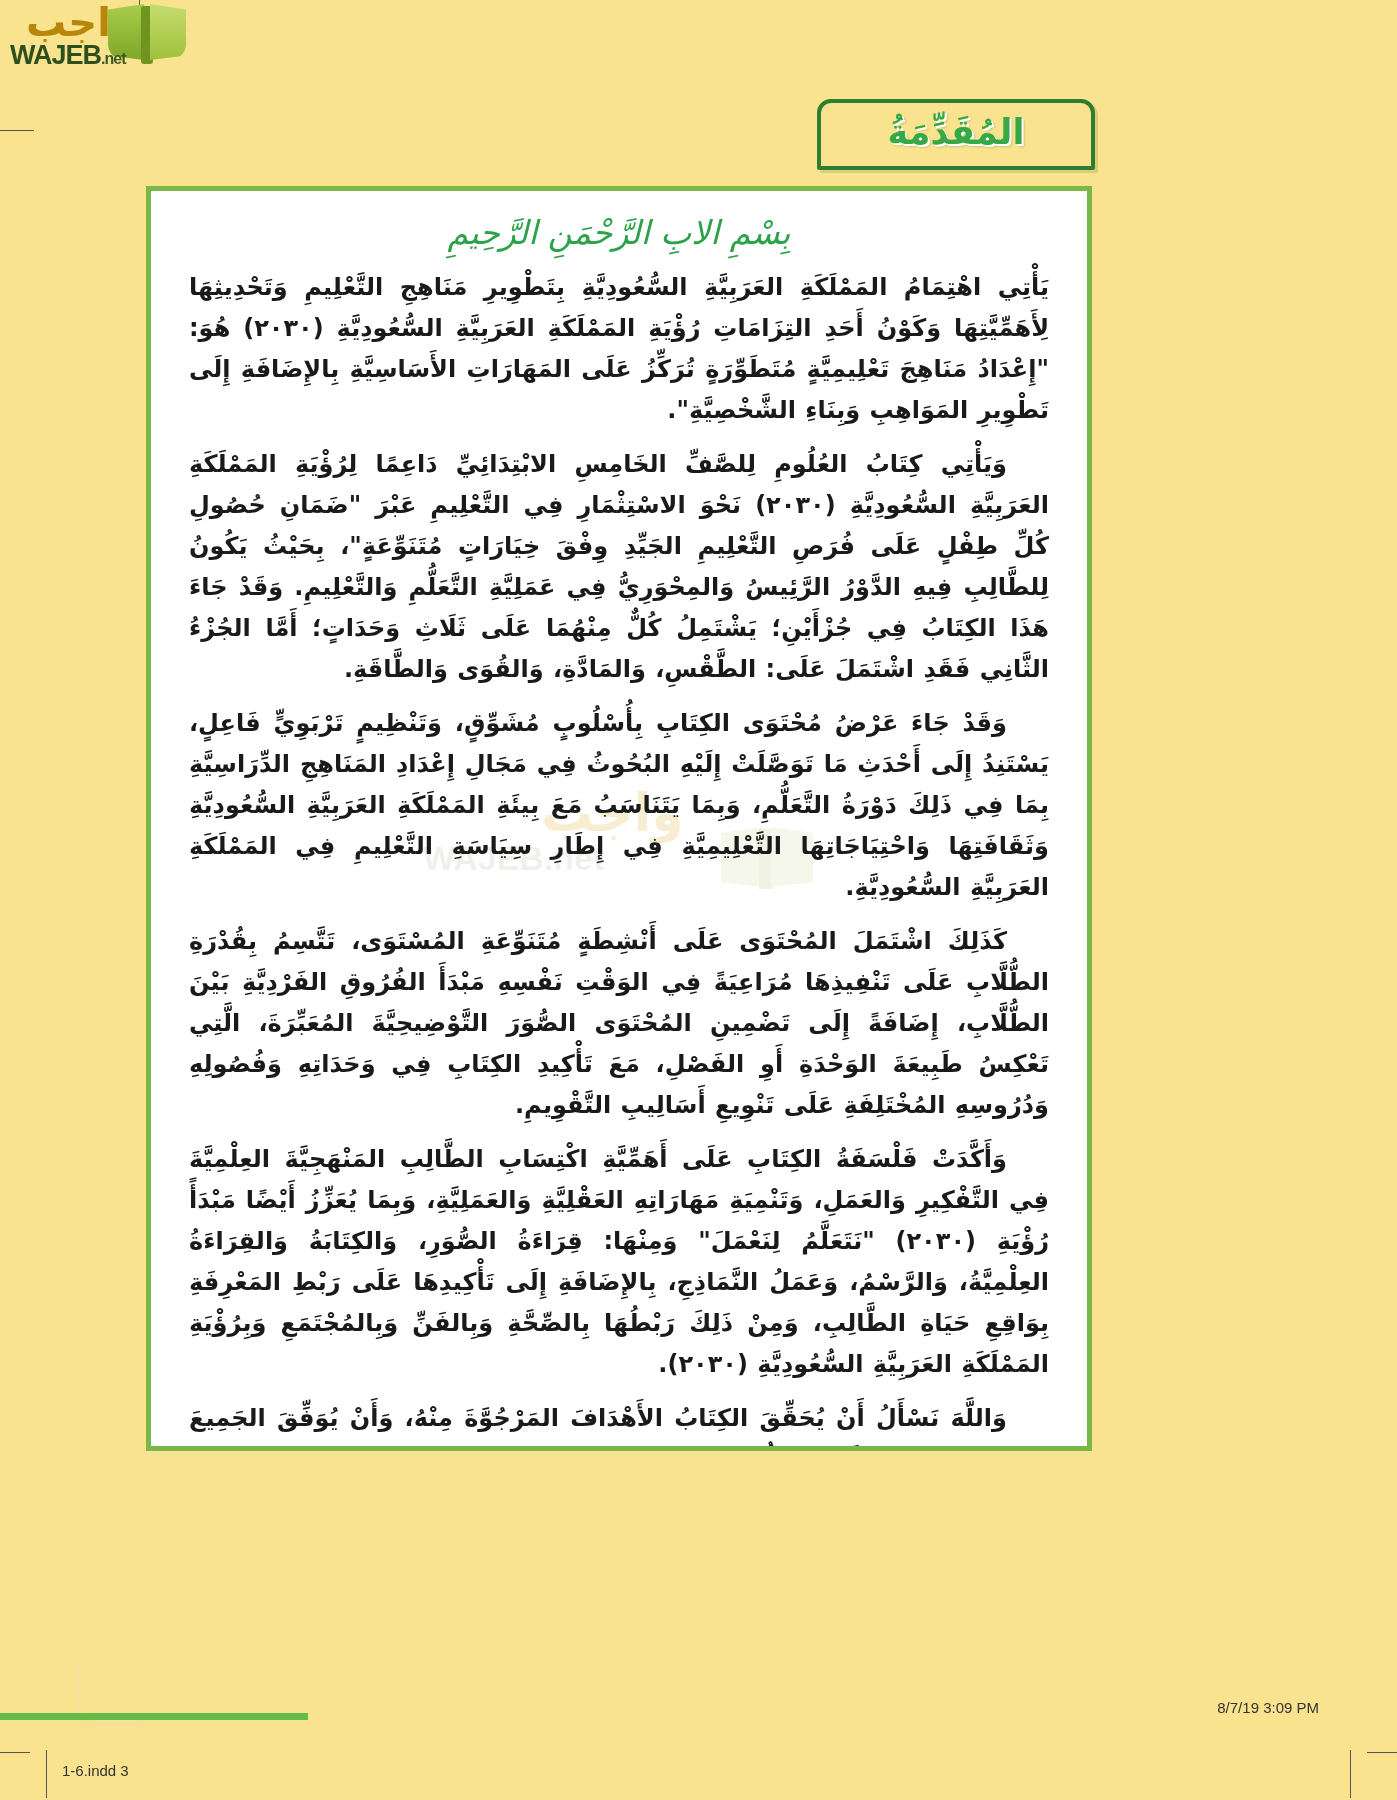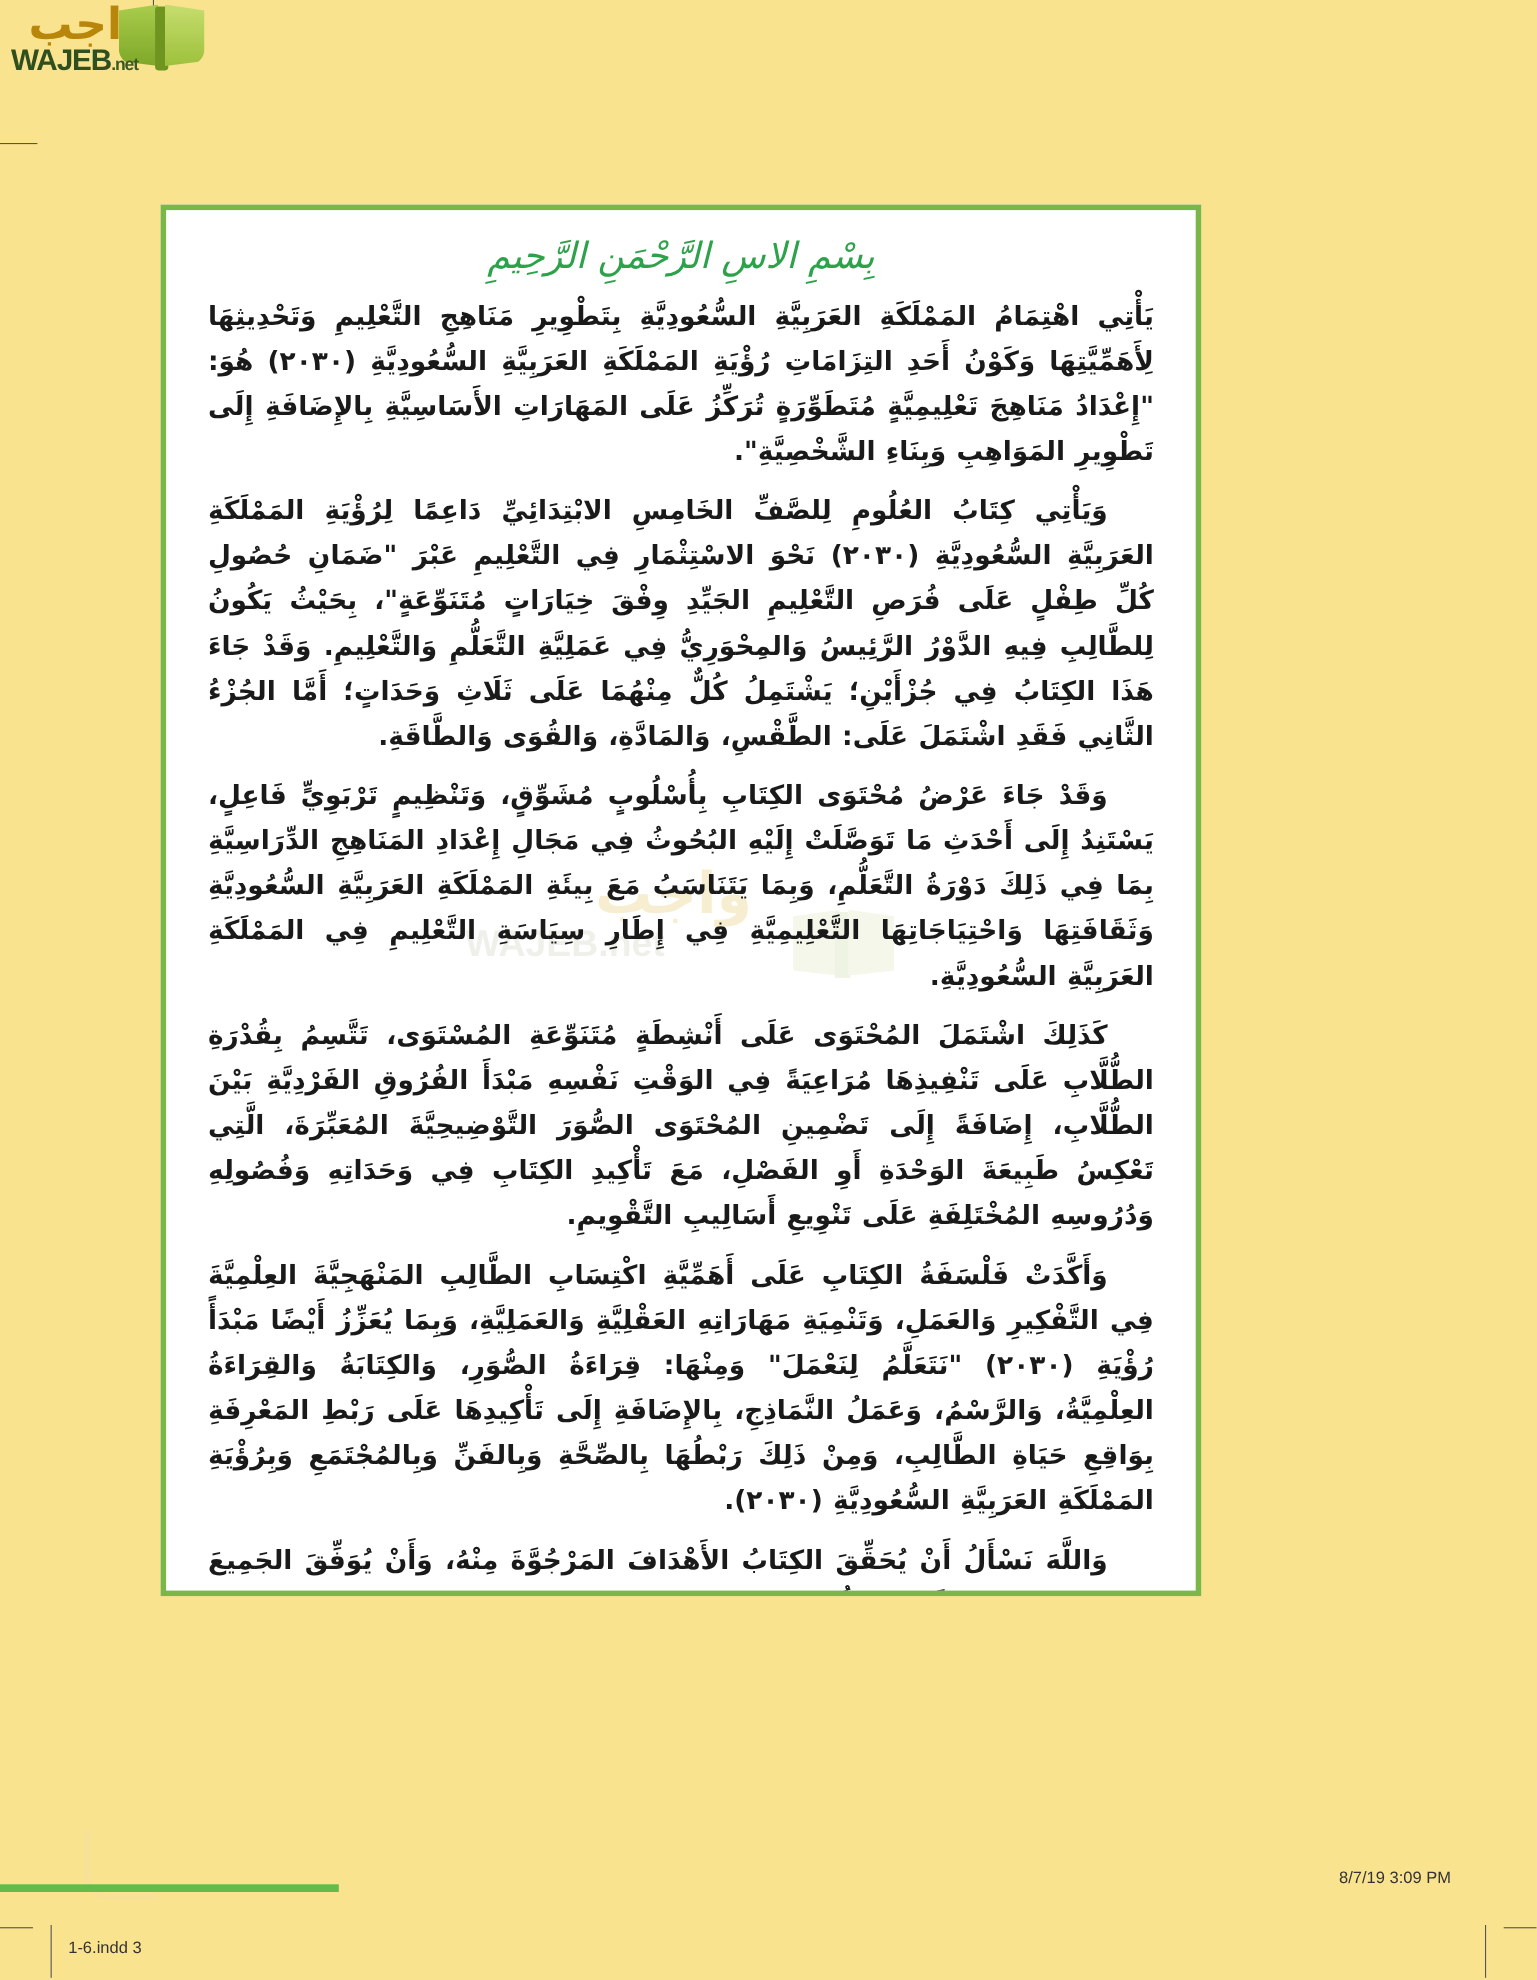--- a/index.html
+++ b/index.html
@@ -218,35 +218,38 @@
   <div id="brand">
     <div id="brand-wordmark">واجب</div>
     <div id="brand-book">
       <div class="leaf l"></div>
       <div class="spine"></div>
       <div class="leaf r"></div>
     </div>
     <div id="brand-domain"><span>WAJEB</span><span class="suffix">.net</span></div>
   </div>
 
+  <div id="title-banner">
+    <div id="title-text">المُقَدِّمَةُ</div>
+  </div>
 
   <div id="content-card">
     <div id="content-inner">
 
       <div id="watermark">
         <div id="wm-ar">واجب</div>
         <div id="wm-en">WAJEB.net</div>
         <div id="wm-book">
           <div class="wl a"></div>
             <div class="ws"></div>
             <div class="wl b"></div>
         </div>
       </div>
 
-      <div id="basmala">بِسْمِ الاسِ الرَّحْمَنِ الرَّحِيمِ</div>
+      <div id="basmala">بِسْمِ الابِ الرَّحْمَنِ الرَّحِيمِ</div>
 
       <p class="para">يَأْتِي اهْتِمَامُ المَمْلَكَةِ العَرَبِيَّةِ السُّعُودِيَّةِ بِتَطْوِيرِ مَنَاهِجِ التَّعْلِيمِ وَتَحْدِيثِهَا لِأَهَمِّيَّتِهَا وَكَوْنُ أَحَدِ التِزَامَاتِ رُؤْيَةِ المَمْلَكَةِ العَرَبِيَّةِ السُّعُودِيَّةِ (٢٠٣٠) هُوَ: "إِعْدَادُ مَنَاهِجَ تَعْلِيمِيَّةٍ مُتَطَوِّرَةٍ تُرَكِّزُ عَلَى المَهَارَاتِ الأَسَاسِيَّةِ بِالإِضَافَةِ إِلَى تَطْوِيرِ المَوَاهِبِ وَبِنَاءِ الشَّخْصِيَّةِ".</p>
       <p class="para indent">وَيَأْتِي كِتَابُ العُلُومِ لِلصَّفِّ الخَامِسِ الابْتِدَائِيِّ دَاعِمًا لِرُؤْيَةِ المَمْلَكَةِ العَرَبِيَّةِ السُّعُودِيَّةِ (٢٠٣٠) نَحْوَ الاسْتِثْمَارِ فِي التَّعْلِيمِ عَبْرَ "ضَمَانِ حُصُولِ كُلِّ طِفْلٍ عَلَى فُرَصِ التَّعْلِيمِ الجَيِّدِ وِفْقَ خِيَارَاتٍ مُتَنَوِّعَةٍ"، بِحَيْثُ يَكُونُ لِلطَّالِبِ فِيهِ الدَّوْرُ الرَّئِيسُ وَالمِحْوَرِيُّ فِي عَمَلِيَّةِ التَّعَلُّمِ وَالتَّعْلِيمِ. وَقَدْ جَاءَ هَذَا الكِتَابُ فِي جُزْأَيْنِ؛ يَشْتَمِلُ كُلٌّ مِنْهُمَا عَلَى ثَلَاثِ وَحَدَاتٍ؛ أَمَّا الجُزْءُ الثَّانِي فَقَدِ اشْتَمَلَ عَلَى: الطَّقْسِ، وَالمَادَّةِ، وَالقُوَى وَالطَّاقَةِ.</p>
       <p class="para indent">وَقَدْ جَاءَ عَرْضُ مُحْتَوَى الكِتَابِ بِأُسْلُوبٍ مُشَوِّقٍ، وَتَنْظِيمٍ تَرْبَوِيٍّ فَاعِلٍ، يَسْتَنِدُ إِلَى أَحْدَثِ مَا تَوَصَّلَتْ إِلَيْهِ البُحُوثُ فِي مَجَالِ إِعْدَادِ المَنَاهِجِ الدِّرَاسِيَّةِ بِمَا فِي ذَلِكَ دَوْرَةُ التَّعَلُّمِ، وَبِمَا يَتَنَاسَبُ مَعَ بِيئَةِ المَمْلَكَةِ العَرَبِيَّةِ السُّعُودِيَّةِ وَثَقَافَتِهَا وَاحْتِيَاجَاتِهَا التَّعْلِيمِيَّةِ فِي إِطَارِ سِيَاسَةِ التَّعْلِيمِ فِي المَمْلَكَةِ العَرَبِيَّةِ السُّعُودِيَّةِ.</p>
       <p class="para indent">كَذَلِكَ اشْتَمَلَ المُحْتَوَى عَلَى أَنْشِطَةٍ مُتَنَوِّعَةِ المُسْتَوَى، تَتَّسِمُ بِقُدْرَةِ الطُّلَّابِ عَلَى تَنْفِيذِهَا مُرَاعِيَةً فِي الوَقْتِ نَفْسِهِ مَبْدَأَ الفُرُوقِ الفَرْدِيَّةِ بَيْنَ الطُّلَّابِ، إِضَافَةً إِلَى تَضْمِينِ المُحْتَوَى الصُّوَرَ التَّوْضِيحِيَّةَ المُعَبِّرَةَ، الَّتِي تَعْكِسُ طَبِيعَةَ الوَحْدَةِ أَوِ الفَصْلِ، مَعَ تَأْكِيدِ الكِتَابِ فِي وَحَدَاتِهِ وَفُصُولِهِ وَدُرُوسِهِ المُخْتَلِفَةِ عَلَى تَنْوِيعِ أَسَالِيبِ التَّقْوِيمِ.</p>
       <p class="para indent">وَأَكَّدَتْ فَلْسَفَةُ الكِتَابِ عَلَى أَهَمِّيَّةِ اكْتِسَابِ الطَّالِبِ المَنْهَجِيَّةَ العِلْمِيَّةَ فِي التَّفْكِيرِ وَالعَمَلِ، وَتَنْمِيَةِ مَهَارَاتِهِ العَقْلِيَّةِ وَالعَمَلِيَّةِ، وَبِمَا يُعَزِّزُ أَيْضًا مَبْدَأً رُؤْيَةِ (٢٠٣٠) "نَتَعَلَّمُ لِنَعْمَلَ" وَمِنْهَا: قِرَاءَةُ الصُّوَرِ، وَالكِتَابَةُ وَالقِرَاءَةُ العِلْمِيَّةُ، وَالرَّسْمُ، وَعَمَلُ النَّمَاذِجِ، بِالإِضَافَةِ إِلَى تَأْكِيدِهَا عَلَى رَبْطِ المَعْرِفَةِ بِوَاقِعِ حَيَاةِ الطَّالِبِ، وَمِنْ ذَلِكَ رَبْطُهَا بِالصِّحَّةِ وَبِالفَنِّ وَبِالمُجْتَمَعِ وَبِرُؤْيَةِ المَمْلَكَةِ العَرَبِيَّةِ السُّعُودِيَّةِ (٢٠٣٠).</p>
       <p class="para indent last">وَاللَّهَ نَسْأَلُ أَنْ يُحَقِّقَ الكِتَابُ الأَهْدَافَ المَرْجُوَّةَ مِنْهُ، وَأَنْ يُوَفِّقَ الجَمِيعَ لِمَا فِيهِ خَيْرُ الوَطَنِ وَتَقَدُّمُهُ وَازْدِهَارُهُ.</p>
 
     </div>
   </div>

